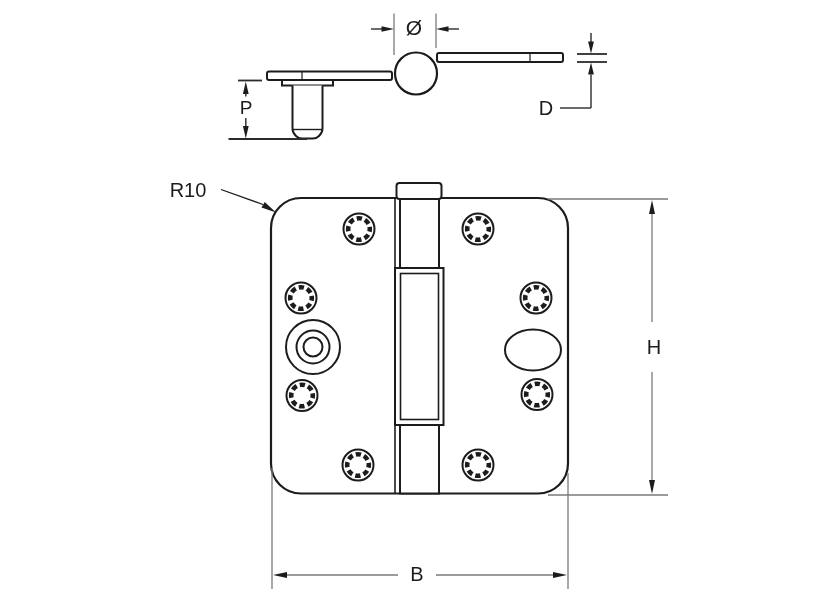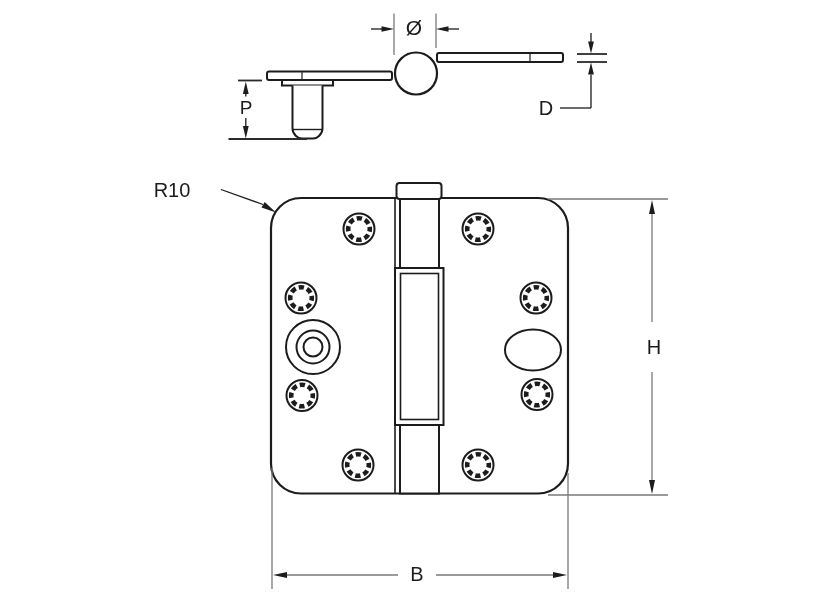--- a/index.html
+++ b/index.html
@@ -132,17 +132,17 @@
     <line x1="287" y1="575" x2="398" y2="575" stroke="#7a7a7a" stroke-width="1.3"></line>
     <line x1="436" y1="575" x2="553.5" y2="575" stroke="#7a7a7a" stroke-width="1.3"></line>
     <polygon points="567,575 553,572.1 553,577.9" fill="#1c1c1c"></polygon>
   </g>
 
 </svg>
 
 <div class="dim-label" style="left:414px;top:27px;font-size:21px;">Ø</div>
 <div class="dim-label" style="left:246px;top:107px;font-size:19px;">P</div>
 <div class="dim-label" style="left:546px;top:108px;">D</div>
-<div class="dim-label" style="left:172px;top:190px;">R10</div>
+<div class="dim-label" style="left:188px;top:190px;">R10</div>
 <div class="dim-label" style="left:654px;top:347px;">H</div>
 <div class="dim-label" style="left:417px;top:574px;">B</div>
 
 </div>
 
 </body></html>

